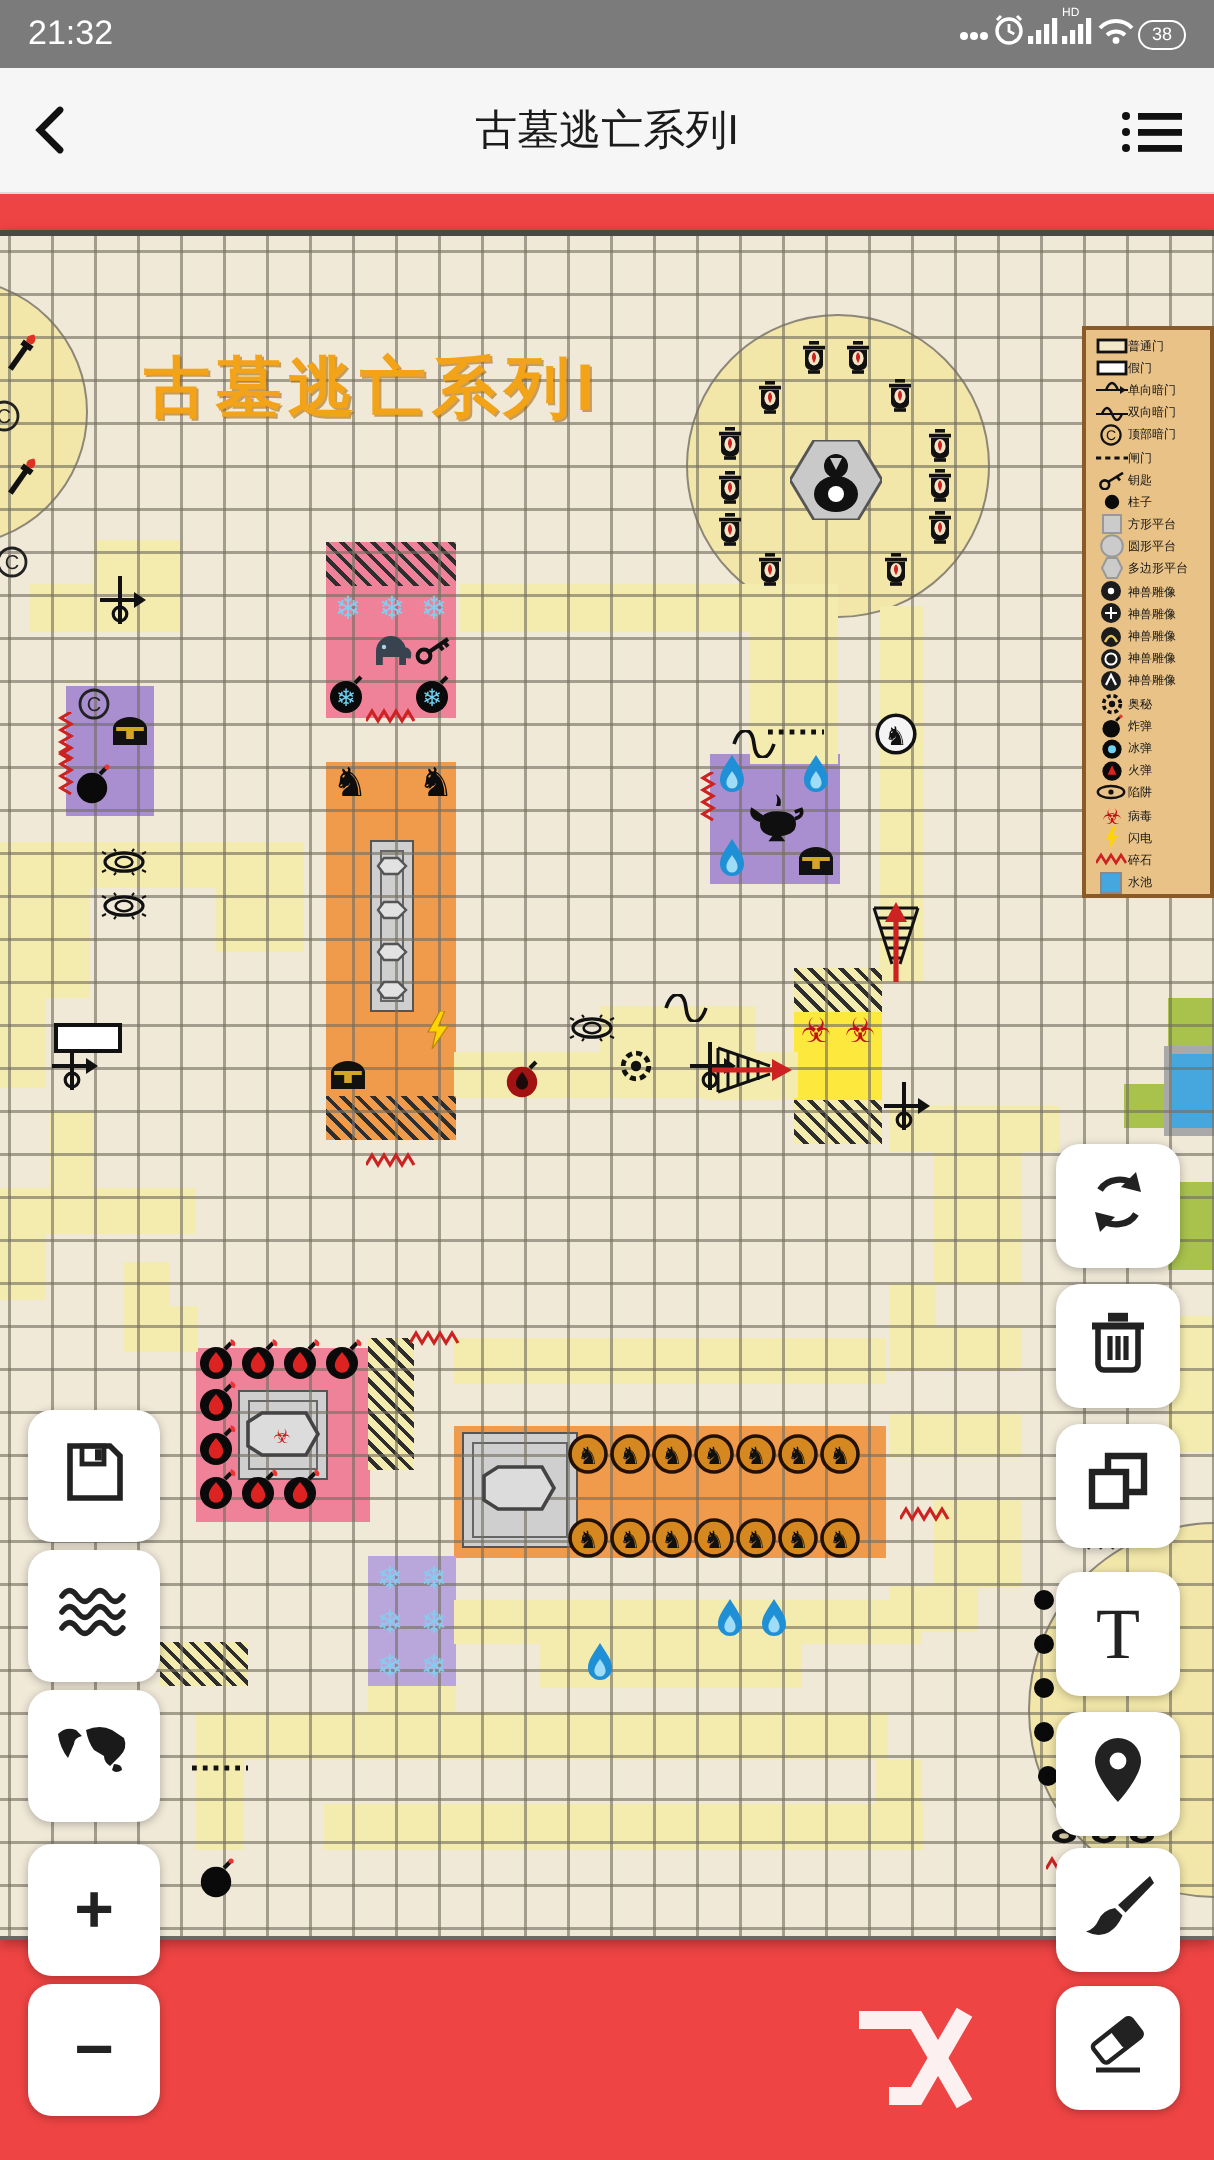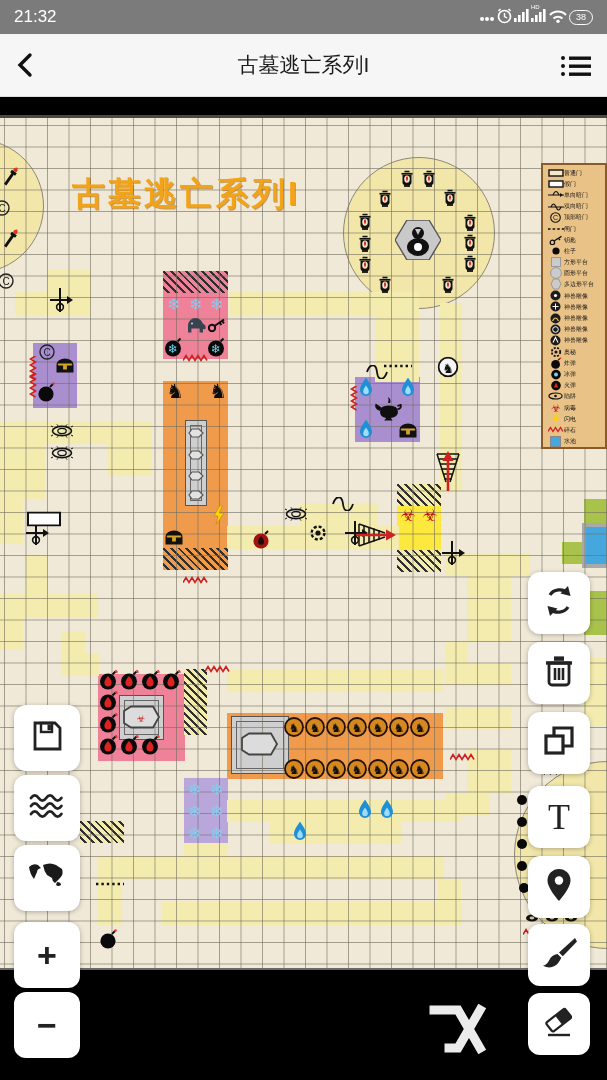--- a/index.html
+++ b/index.html
@@ -1,16 +1,16 @@
 <!DOCTYPE html>
 <html><head>
 <meta charset="utf-8">
 <style>
   html,body{margin:0;padding:0;}
-  #page{position:relative;width:607px;height:1080px;overflow:hidden;background:#000000;
+  #page{position:relative;width:607px;height:1080px;overflow:hidden;background:#ef4444;
         font-family:"Liberation Sans","DejaVu Sans",sans-serif;}
   
   #status-bar{position:absolute;left:0;top:0;width:607px;height:34px;background:#7b7b7b;
     display:flex;align-items:center;justify-content:space-between;padding:0 14px;box-sizing:border-box;}
   #status-time{color:#fff;font-size:17px;}
   .sb-right{display:flex;align-items:center;gap:1px;}
   #battery{border:1.6px solid #fff;border-radius:8px;color:#fff;font-size:9px;
     padding:1px 6px;line-height:11px;}
   
   #header{position:absolute;left:0;top:34px;width:607px;height:62px;background:#f6f6f6;

